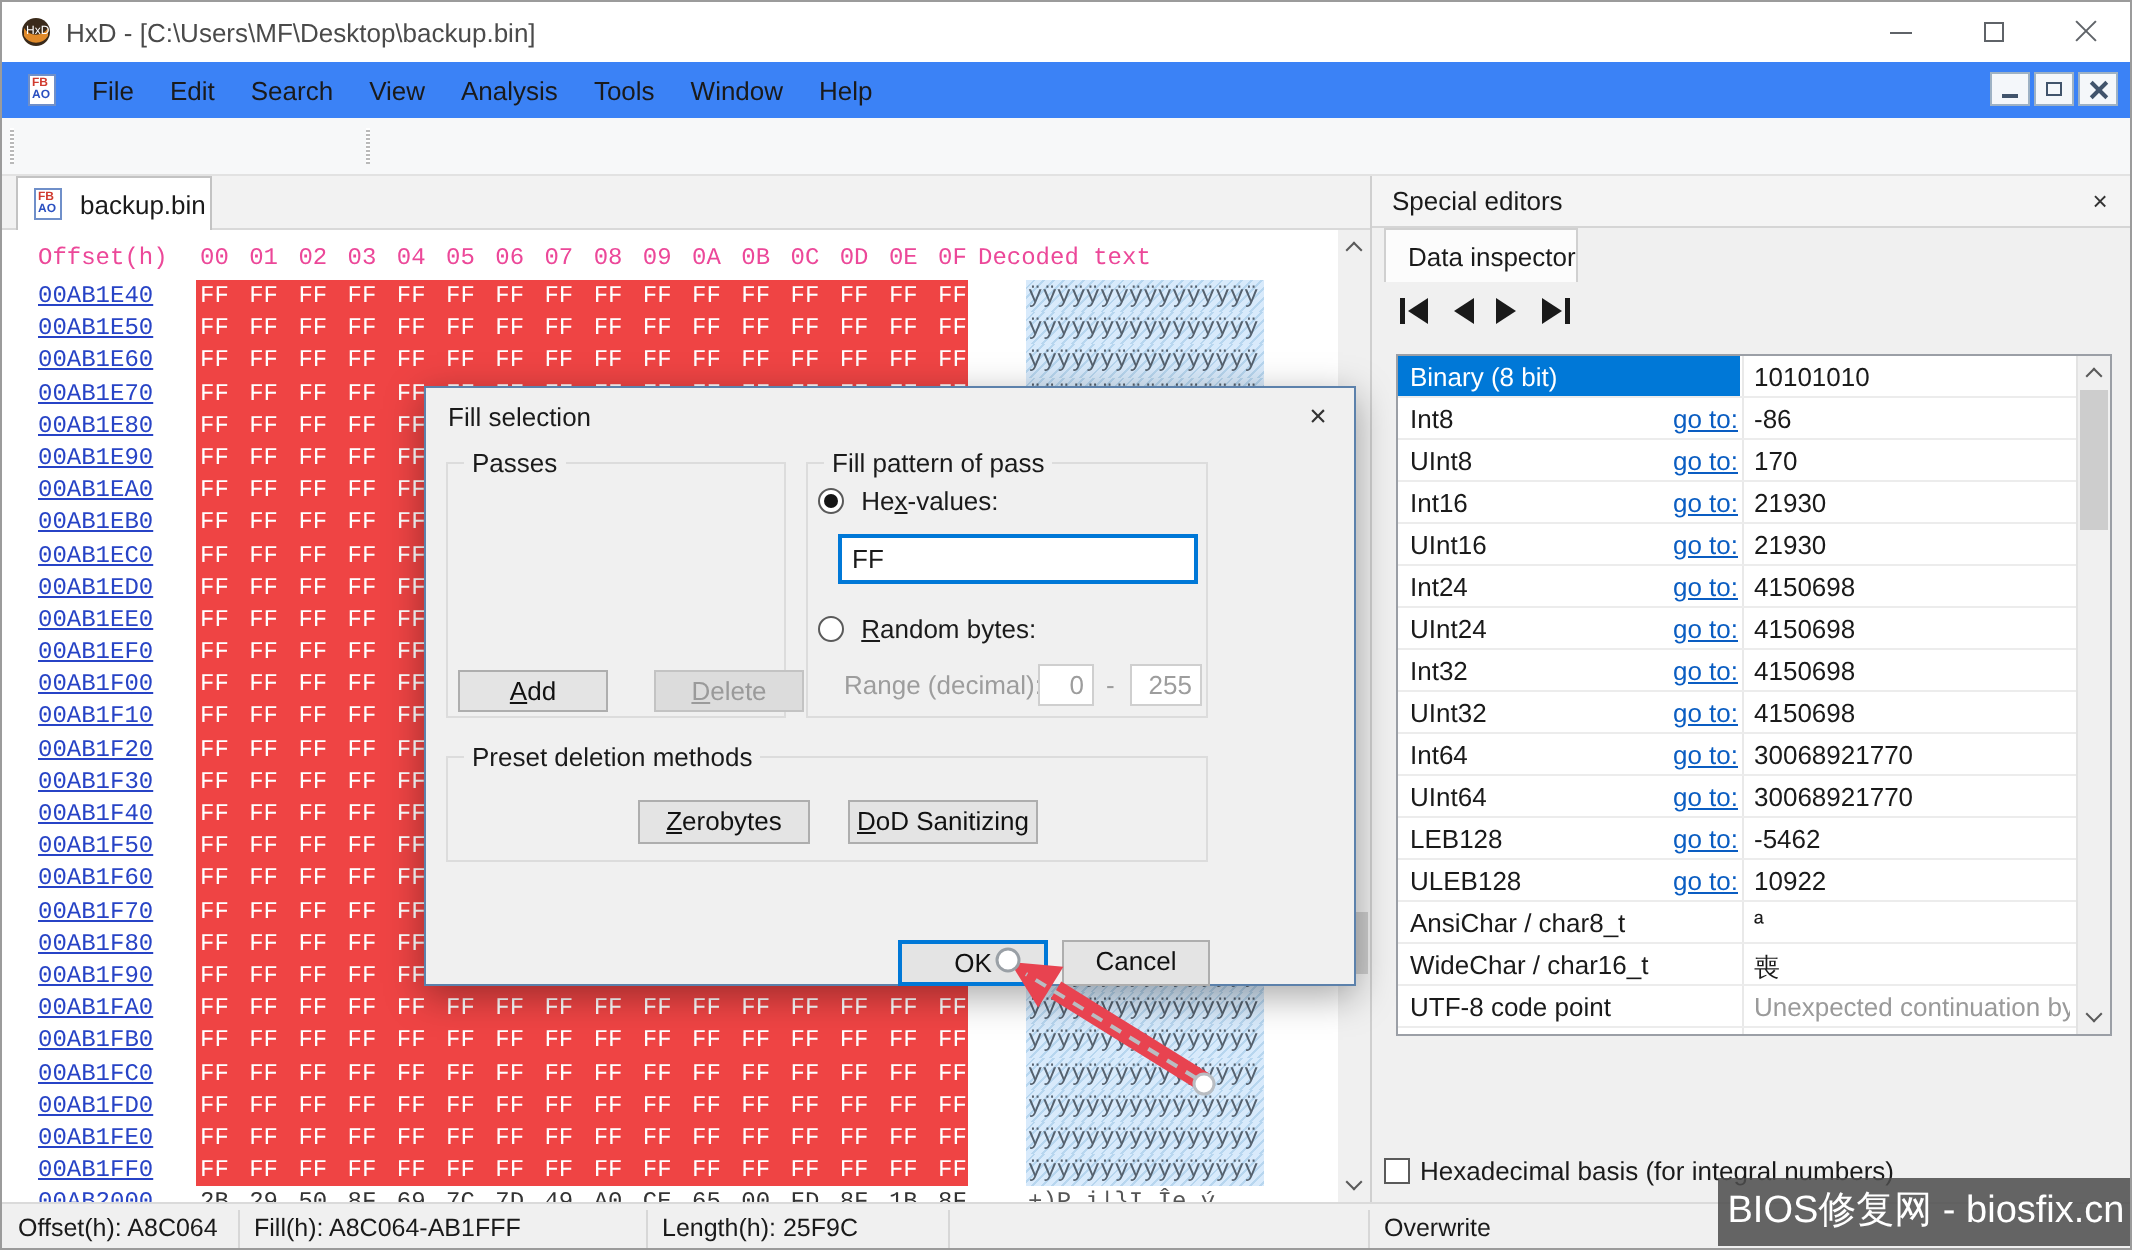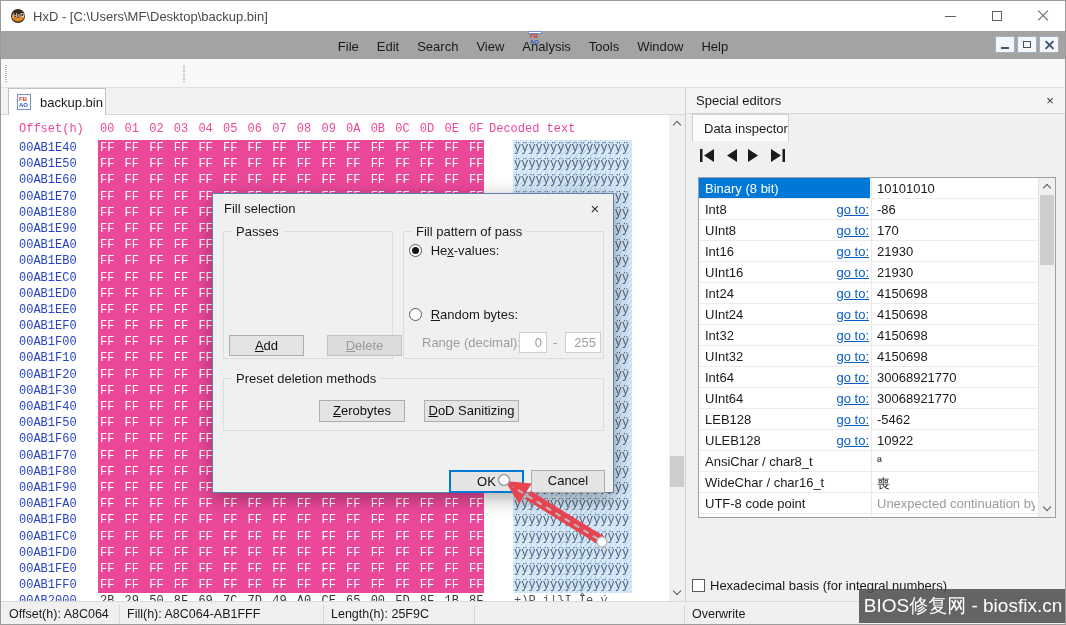--- a/index.html
+++ b/index.html
@@ -17,21 +17,21 @@
   .title-text { position:absolute; left:32px; top:8px; color:#4a4a4a; font-size:13px; white-space:pre; }
   .wbtn { position:absolute; top:0; width:45px; height:30px; display:flex; align-items:center; justify-content:center; }
   .wbtn-min{ right:92px; } .wbtn-max{ right:46px; } .wbtn-close{ right:0; }
   .g-min { width:11px; height:0; border-top:1px solid #5f6368; }
   .g-max { width:10px; height:10px; border:1px solid #5f6368; }
   .g-x { position:relative; width:12px; height:12px; }
   .g-x::before,.g-x::after{ content:""; position:absolute; left:-1px; top:5px; width:14px; height:0; border-top:1px solid #5f6368; }
   .g-x::before{ transform:rotate(45deg);} .g-x::after{ transform:rotate(-45deg);}
 
   
-  .menubar { position:absolute; left:0; top:30px; width:100%; height:28px; background:#a3a3a3; display:flex; align-items:center;flex-direction:column; }
+  .menubar { position:absolute; left:0; top:30px; width:100%; height:28px; background:#3b82f6; display:flex; align-items:center; }
   .doc-icon { width:14px; height:16px; margin:0 9px 0 13px; position:relative; background:#fff; border:1px solid #6f8fc9; }
   .doc-icon i { position:absolute; left:1px; font-style:normal; font-size:6px; line-height:6px; font-weight:bold; font-family:"Liberation Sans",sans-serif;}
   .doc-icon .r { top:1px; color:#d03b2f; } .doc-icon .b { top:7px; color:#2b50c0; }
   .menu-items { display:flex; }
   .menu-item { padding:5px 9px; font-size:13px; }
   .mdi-btns { position:absolute; right:6px; top:5px; display:flex; gap:2px; }
   .mdi-btn { width:20px; height:17px; border:1px solid #9eb2c4; background:#f4f7fa; display:flex; align-items:center; justify-content:center; }
   .g-mmin { width:8px; height:0; border-top:2px solid #41546b; margin-top:7px;}
   .g-mrest { width:8px; height:7px; border:1px solid #41546b; position:relative; background:#f4f7fa;}
   .g-mrest::before{content:""; position:absolute; left:2px; top:-3px; width:8px; height:7px; border:1px solid #41546b; z-index:-1;}
@@ -57,22 +57,22 @@
   .tab { position:absolute; left:7px; top:0; width:98px; height:27px; background:#fff; border:1px solid #c3c3c3; border-bottom:none;text-align:center; }
   .tab .doc-icon { position:absolute; left:8px; top:5px; margin:0; }
   .tab .lbl { position:absolute; left:31px; top:6px; font-size:13px; }
 
   
   .hexarea { position:absolute; left:0; top:114px; width:668px; height:486px; background:#fff; overflow:hidden; }
   .hexhead { position:absolute; top:7px; color:#ec4899; font-size:12px; white-space:pre; }
   .hh-off { left:18px; } .hh-bytes { left:99px; word-spacing:3px; } .hh-dec { left:488px; }
   .hexrows { position:absolute; left:0; top:25px; width:100%; height:461px; overflow:hidden; }
   .hexrow { position:relative; height:16.2px; line-height:16.2px; font-size:12px; white-space:pre; }
-  .hexrow .off { position:absolute; left:18px; color:#2743c6; }
-  .hexrow .bytes { position:absolute; left:97px; width:386px; padding-left:2px; word-spacing:3px; background:#ec4899; color:#fff; }
+  .hexrow .off { position:absolute; left:18px; color:#2743c6;text-decoration:underline; }
+  .hexrow .bytes { position:absolute; left:97px; width:386px; padding-left:2px; word-spacing:3px; background:#ef4444; color:#fff; }
   .hexrow .dec { position:absolute; left:488px; width:119px; padding-left:1px; color:#55616e;
     background:repeating-linear-gradient(135deg,#d8eafb 0 2.5px,#b7d6ef 2.5px 3.5px);margin-left:24px; }
   .hexrow.clip .bytes { background:none; color:#333; }
   .hexrow.clip .dec { background:none; color:#555; }
   .hexrow.clip .off { color:#2743c6; }
 
   
   .vscroll { position:absolute; left:668px; top:114px; width:16px; height:486px; background:#f0f0f0; }
   .sb-arrow { position:absolute; left:0; width:16px; height:17px; }
   .sb-arrow .chev { left:5px; }
@@ -112,21 +112,21 @@
   .bo-big { position:absolute; left:190px; top:11px; }
   .checkline { position:absolute; left:6px; top:490px; }
   .checkbox { display:inline-block; width:13px; height:13px; border:1px solid #5a5a5a; background:#fff; vertical-align:-2px; }
 
   
   .statusbar { position:absolute; left:0; top:600px; width:100%; height:25px; background:#f0f0f0; border-top:1px solid #dadada; font-size:12.5px; }
   .statusbar .seg { position:absolute; top:5px; white-space:pre; }
   .ssep { position:absolute; top:3px; width:1px; height:19px; background:#d7d7d7; }
 
   
-  .dialog { position:absolute; left:211px; top:192px; width:402px; height:300px; background:#f0f0f0;
+  .dialog { position:absolute; left:211px; top:192px; width:466px; height:300px; background:#f0f0f0;
     border:1px solid #5c81ab; box-shadow:0 5px 18px rgba(0,0,0,.35); z-index:20; }
   .dlg-title { position:absolute; left:0; top:0; width:100%; height:30px; background:#f0f0f0; }
   .dlg-title .t { position:absolute; left:11px; top:7px; font-size:13px; }
   .dlg-x { position:absolute; right:0; top:0; width:36px; height:29px; text-align:center; line-height:29px; font-size:15px; color:#333; }
   .dlg .groupbox > .glabel { background:#f0f0f0; }
   .gb-passes { left:10px; top:37px; width:170px; height:128px; }
   .gb-fill { left:190px; top:37px; width:201px; height:128px; }
   .gb-preset { left:10px; top:184px; width:381px; height:53px; }
   .listbox { position:absolute; left:16px; top:50px; width:156px; height:87px; background:#fff; border:1px solid #767676; z-index:1;}
   .listbox .item { height:19px; line-height:19px; padding-left:4px; background:#0078d7; color:#fff; }
@@ -476,20 +476,21 @@
   <div class="btn btn-add"><span></span><span class="acc">A</span><span>dd</span></div>
   <div class="btn btn-del disabled"><span></span><span class="acc">D</span><span>elete</span></div>
 
   <div class="groupbox gb-fill">
     <span class="glabel">Fill pattern of pass</span>
   </div>
   <span class="radioline rl-hex">
     <span class="radio sel"></span>
     <span class="rl"><span>He</span><span class="acc">x</span><span>-values:</span></span>
   </span>
+  <div class="hexinput">FF</div>
   <span class="radioline rl-rand">
     <span class="radio"></span>
     <span class="rl"><span></span><span class="acc">R</span><span>andom bytes:</span></span>
   </span>
   <span class="rangeline">Range (decimal):</span>
   <div class="rangebox rb-min">0</div>
   <span class="rangedash">-</span>
   <div class="rangebox rb-max">255</div>
 
   <div class="groupbox gb-preset">

